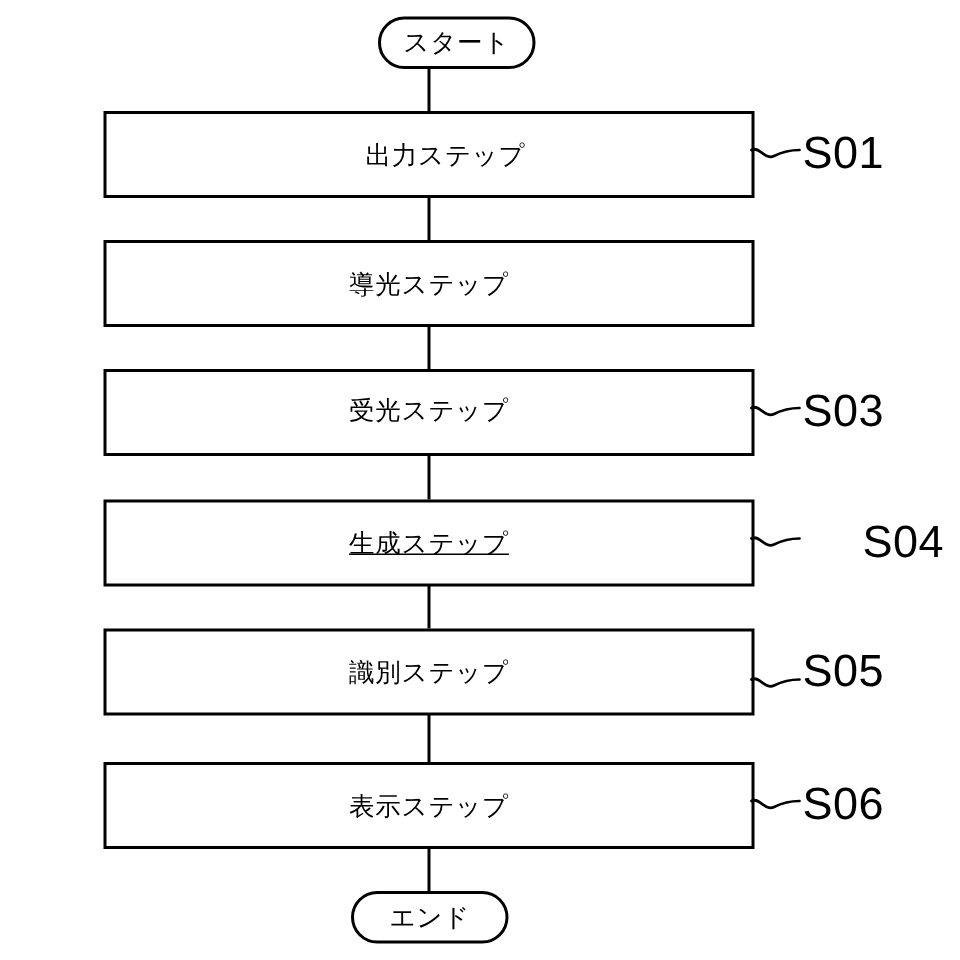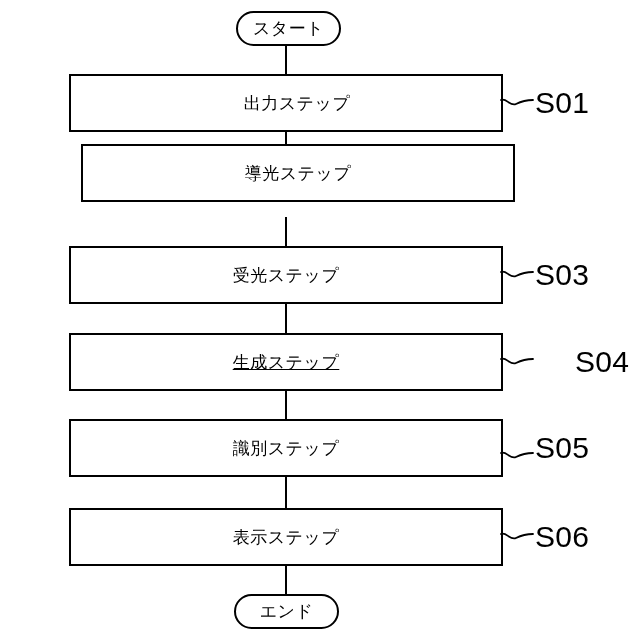--- a/index.html
+++ b/index.html
@@ -27,21 +27,21 @@
     display: flex;
     align-items: center;
     justify-content: center;
     line-height: 1;
   }
   .terminal .t-label {
     font-size: 17px;
     letter-spacing: 0.5px;
     white-space: nowrap;
   }
-  #terminal-start { left: 236px; top: 11px; width: 105px; height: 35px; }
+  #terminal-start { left: 252px; top: 11px; width: 105px; height: 35px; }
   #terminal-end   { left: 234px; top: 594px; width: 105px; height: 35px; }
 
   
   .process-box {
     position: absolute;
     box-sizing: border-box;
     left: 69px;
     width: 434px;
     height: 58px;
     border: 2.6px solid #000000;
@@ -106,27 +106,27 @@
     <span class="leader">
       <svg width="34" height="14" viewBox="0 0 34 14" xmlns="http://www.w3.org/2000/svg">
         <path d="M1 4 C 6 1, 10 11, 16 8 C 21 5.5, 26 4, 33 4" fill="none" stroke="#000000" stroke-width="1.8" stroke-linecap="round"></path>
       </svg>
     </span>
     <span class="step-code">S01</span>
   </div>
 
   <div class="connector" style="top:131px;height:30px;"></div>
 
-  <div class="process-box" style="top:144px;margin-left:12px;">
+  <div class="process-box" style="top:160px;">
     <span class="p-label">導光ステップ</span>
   </div>
 
   <div class="connector" style="top:217px;height:30px;"></div>
 
-  <div class="process-box" style="top:246px;">
+  <div class="process-box" style="top:246px;font-family:Liberation Mono, monospace;">
     <span class="p-label">受光ステップ</span>
   </div>
   <div class="callout" style="top:260px;">
     <span class="leader">
       <svg width="34" height="14" viewBox="0 0 34 14" xmlns="http://www.w3.org/2000/svg">
         <path d="M1 4 C 6 1, 10 11, 16 8 C 21 5.5, 26 4, 33 4" fill="none" stroke="#000000" stroke-width="1.8" stroke-linecap="round"></path>
       </svg>
     </span>
     <span class="step-code">S03</span>
   </div>

